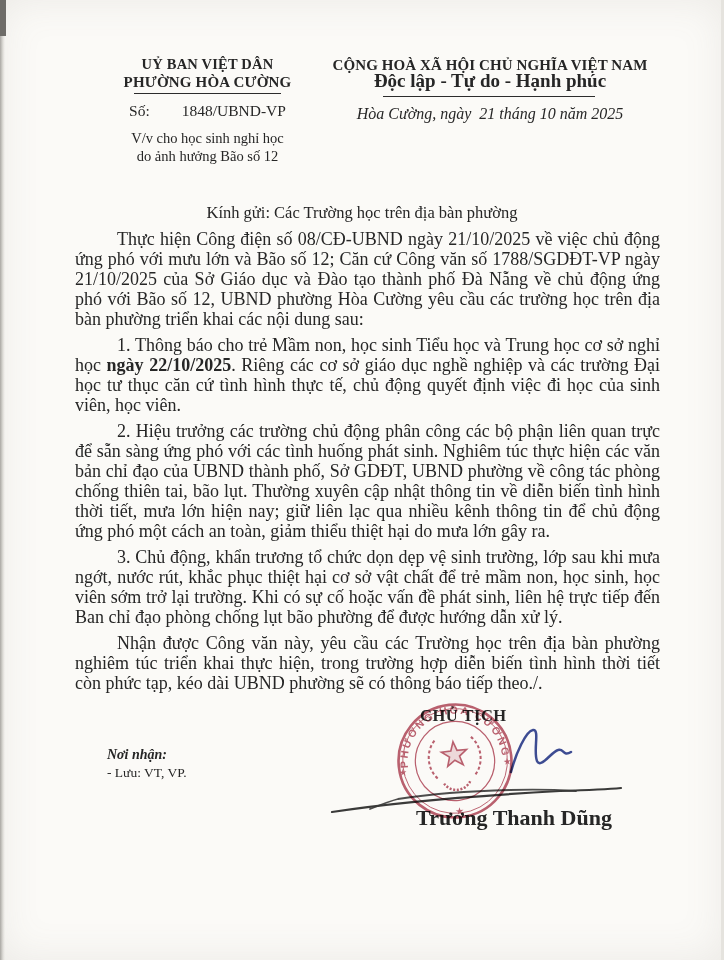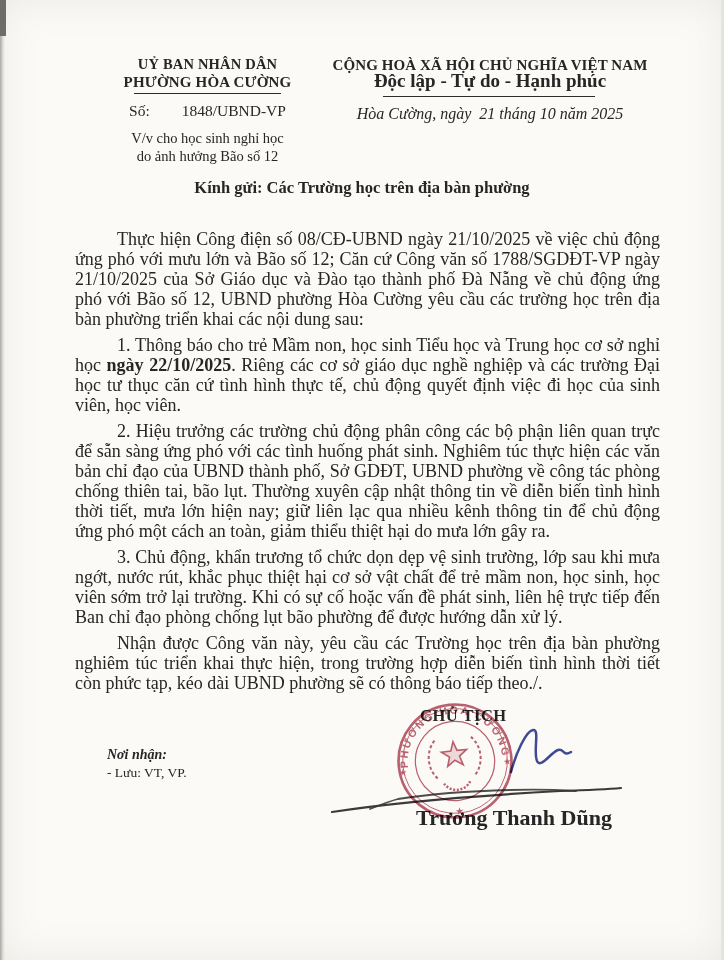--- a/index.html
+++ b/index.html
@@ -28,21 +28,21 @@
   .hdr-left .subj1{position:absolute;top:130px;width:100%;font-size:14.5px;}
   .hdr-left .subj2{position:absolute;top:148px;width:100%;font-size:14.5px;}
 
   
   .hdr-right{left:322px;top:0;width:336px;}
   .hdr-right .nat1{position:absolute;top:57px;width:100%;font-size:15px;font-weight:bold;letter-spacing:.1px;}
   .hdr-right .nat2{position:absolute;top:70px;width:100%;font-size:19px;font-weight:bold;}
   .hdr-right .uline{position:absolute;top:96px;left:61px;width:212px;height:1.4px;background:#2c2c2c;}
   .hdr-right .date{position:absolute;top:105px;width:100%;font-size:16px;font-style:italic;white-space:pre-wrap;}
 
-  .salutation{left:0;top:178px;width:724px;text-align:center;font-size:16.5px;font-weight:bold;}
+  .salutation{left:0;top:203px;width:724px;text-align:center;font-size:16.5px;}
 
   .doc-body{left:75px;top:229px;width:585px;}
   .doc-body p{margin:0 0 6px 0;font-size:18px;line-height:20px;text-align:justify;text-indent:42px;}
 
   .recipients{left:107px;top:707px;width:220px;font-size:13.5px;line-height:16px;margin-top:40px;}
   .recipients .rlabel{font-size:14px;font-weight:bold;font-style:italic;margin-bottom:2px;}
 
   .signer-title{left:420px;top:706px;width:190px;text-align:left;font-size:16.5px;font-weight:bold;letter-spacing:.5px;}
   .signer-name{left:398px;top:805px;width:232px;text-align:center;font-size:22px;font-weight:bold;}
 
@@ -52,21 +52,21 @@
 </style>
 </head>
 <body>
 
 <div class="page">
   <div class="edge-left"></div>
   <div class="edge-right"></div>
   <div class="corner-nick"></div>
 
   <div class="abs hdr-left">
-    <div class="org1 ctr">UỶ BAN NHÂN DÂN</div>
+    <div class="org1 ctr">UỶ BAN VIỆT DÂN</div>
     <div class="org2 ctr">PHƯỜNG HÒA CƯỜNG</div>
     <div class="uline"></div>
     <div class="num ctr"><span class="lbl">Số:</span><span>1848/UBND-VP</span></div>
     <div class="subj1 ctr">V/v cho học sinh nghỉ học</div>
     <div class="subj2 ctr">do ảnh hưởng Bão số 12</div>
   </div>
 
   <div class="abs hdr-right">
     <div class="nat1 ctr">CỘNG HOÀ XÃ HỘI CHỦ NGHĨA VIỆT NAM</div>
     <div class="nat2 ctr">Độc lập - Tự do - Hạnh phúc</div>

